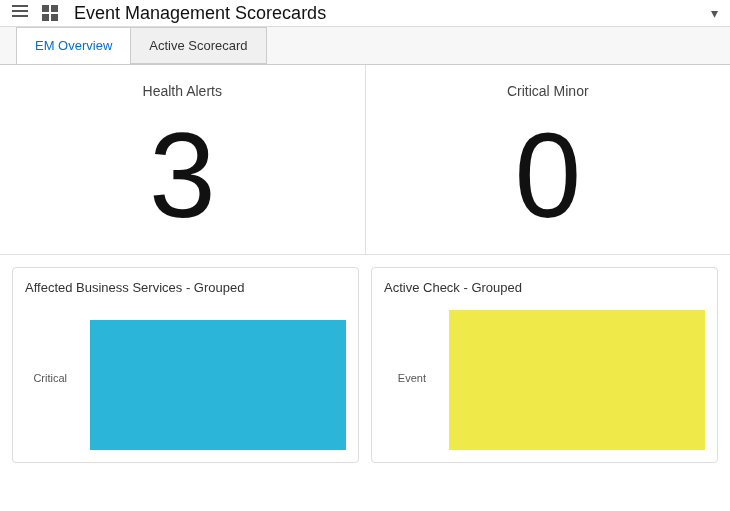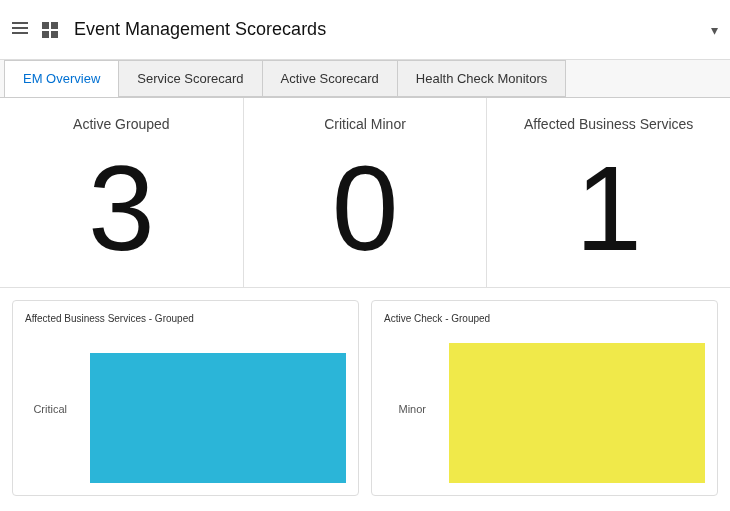--- a/index.html
+++ b/index.html
@@ -10,21 +10,21 @@
       width: 730px;
       height: 511px;
       overflow: hidden;
     }
 
     
     .top-bar {
       display: flex;
       align-items: center;
       padding: 0 12px;
-      height: 60px;
+      height: 27px;
       border-bottom: 1px solid #ddd;
       background: #fff;
     }
     .top-bar-icons {
       display: flex;
       gap: 14px;
       margin-right: 16px;
     }
     .icon-grid {
       display: grid;
@@ -58,21 +58,21 @@
       margin-left: 6px;
       color: #555;
       font-size: 14px;
     }
 
     
     .tabs {
       display: flex;
       border-bottom: 1px solid #ccc;
       background: #f7f7f7;
-      padding: 0 4px;
+      padding: 0 16px;
     }
     .tab {
       padding: 10px 18px;
       font-size: 13px;
       cursor: pointer;
       border: 1px solid transparent;
       border-bottom: none;
       color: #333;
       white-space: nowrap;
       background: #f0f0f0;
@@ -134,21 +134,21 @@
     }
     .chart-card {
       flex: 1;
       border: 1px solid #ddd;
       border-radius: 4px;
       padding: 12px;
       display: flex;
       flex-direction: column;
     }
     .chart-title {
-      font-size: 10px;
+      font-size: 13px;
       font-weight: 500;
       color: #333;
       margin-bottom: 10px;
     }
     .chart-area {
       flex: 1;
       display: flex;
       align-items: stretch;
       gap: 15px;
     }
@@ -198,37 +198,31 @@
         <span></span>
         <span></span>
     </div>
   </div>
   <span class="top-bar-title">Event Management Scorecards</span>
   <span class="dropdown-arrow">▾</span>
 </div>
 
 <div class="tabs">
   <div class="tab active">EM Overview</div>
-  <div class="tab">Service Scorecard</div>
   <div class="tab">Active Scorecard</div>
-  <div class="tab">Health Check Monitors</div>
 </div>
 
 <div class="scorecard-row">
   <div class="scorecard-cell">
-    <div class="scorecard-label">Active Grouped</div>
+    <div class="scorecard-label">Health Alerts</div>
     <div class="scorecard-value">3</div>
   </div>
   <div class="scorecard-cell">
     <div class="scorecard-label">Critical Minor</div>
     <div class="scorecard-value">0</div>
-  </div>
-  <div class="scorecard-cell">
-    <div class="scorecard-label">Affected Business Services</div>
-    <div class="scorecard-value">1</div>
   </div>
 </div>
 
 <div class="charts-row">
 
   <div class="chart-card">
     <div class="chart-title">Affected Business Services - Grouped</div>
     <div class="chart-area">
       <div class="chart-y-labels">
         <div class="chart-y-label">Critical</div>
@@ -236,20 +230,20 @@
       <div class="chart-bars">
         <div class="bar bar-cyan"></div>
       </div>
     </div>
   </div>
 
   <div class="chart-card">
     <div class="chart-title">Active Check - Grouped</div>
     <div class="chart-area">
       <div class="chart-y-labels">
-        <div class="chart-y-label">Minor</div>
+        <div class="chart-y-label">Event</div>
       </div>
       <div class="chart-bars">
         <div class="bar bar-yellow"></div>
       </div>
     </div>
   </div>
 </div>
 
 </body></html>

